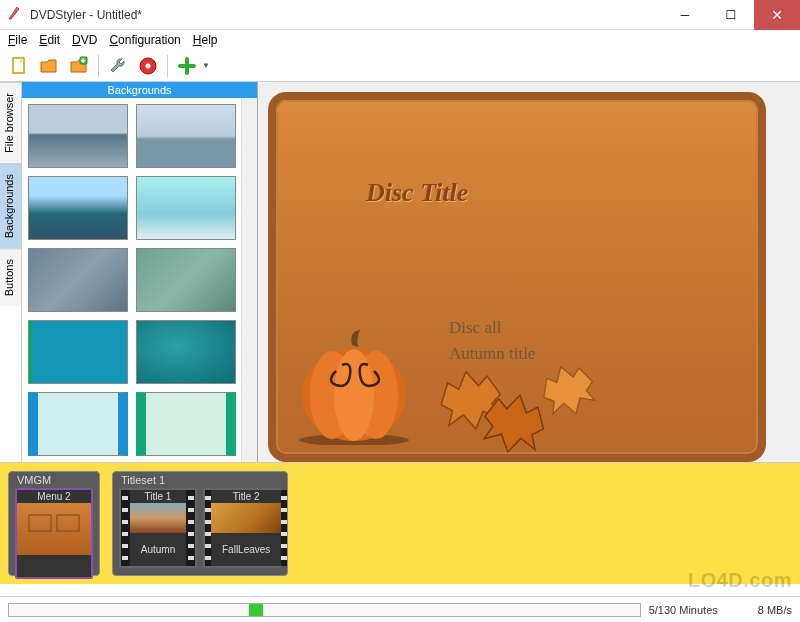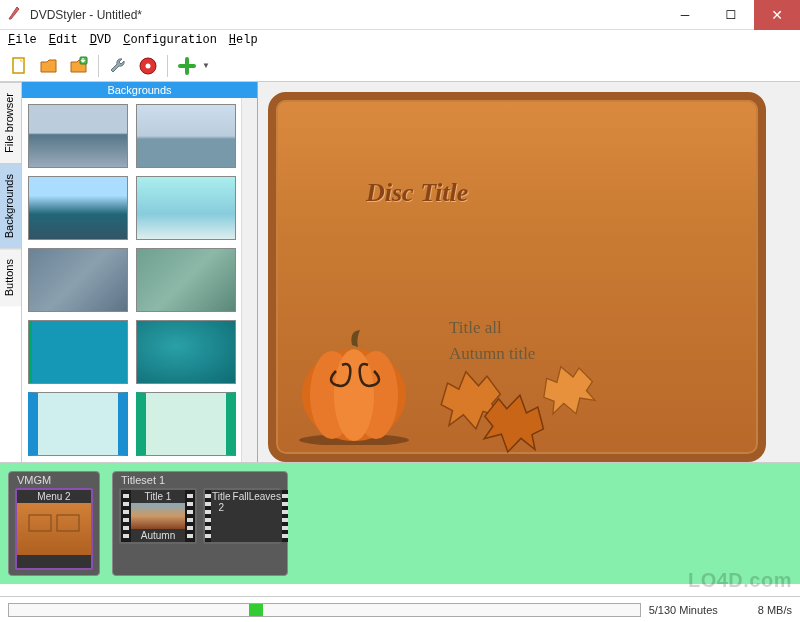--- a/index.html
+++ b/index.html
@@ -4,21 +4,21 @@
 <style>
 * { box-sizing: border-box; margin: 0; padding: 0; }
 body { font-family: "Segoe UI", Tahoma, sans-serif; font-size: 12px; background: #fff; width: 800px; height: 622px; overflow: hidden; position: relative; }
 .titlebar { height: 30px; background: #fff; border-bottom: 1px solid #ddd; display: flex; align-items: center; }
 .titlebar .icon { width: 30px; text-align: center; color: #d88; font-size: 14px; }
 .titlebar .title { flex: 1; text-align: left; font-size: 12px; color: #333; }
 .titlebar .controls { display: flex; }
 .titlebar .controls div { width: 46px; height: 30px; display: flex; align-items: center; justify-content: center; font-size: 12px; }
 .titlebar .controls .close { background: #c8504f; color: #fff; font-size: 14px; }
 .menubar { height: 20px; display: flex; padding: 0 8px; gap: 12px; align-items: center; font-size: 12px; }
-.menubar span { cursor: default; font-family: Liberation Mono, monospace; }
+.menubar span { cursor: default; }
 .menubar span u { text-decoration: underline; }
 .toolbar { height: 32px; display: flex; align-items: center; padding: 2px 6px; gap: 4px; border-bottom: 1px solid #ccc; }
 .tbtn { width: 26px; height: 26px; display: flex; align-items: center; justify-content: center; border: 1px solid transparent; border-radius: 2px; }
 .tbtn svg { width: 20px; height: 20px; }
 .sep { width: 1px; height: 22px; background: #ccc; margin: 0 2px; }
 .main { display: flex; height: 380px; }
 .sidetabs { width: 22px; display: flex; flex-direction: column; border-right: 1px solid #ccc; }
 .sidetab { writing-mode: vertical-rl; transform: rotate(180deg); padding: 10px 3px; text-align: center; font-size: 11px; border-bottom: 1px solid #ccc; background: #f4f4f4; cursor: default; }
 .sidetab.active { background: #bcd6ef; }
 .browser { width: 236px; display: flex; flex-direction: column; border-right: 1px solid #aaa; }
@@ -27,33 +27,33 @@
 .thumb { width: 100px; height: 64px; border: 1px solid #888; position: relative; overflow: hidden; }
 .canvas { flex: 1; background: #f0f0f0; padding: 10px; display: flex; align-items: flex-start; justify-content: flex-start; }
 .preview { width: 498px; height: 370px; background: linear-gradient(180deg, #d98a3e 0%, #c97a32 40%, #b8682a 100%); border: 8px solid #a05a26; border-radius: 18px; position: relative; overflow: hidden; }
 .preview .inner-border { position: absolute; inset: 0; border: 2px solid #c58040; border-radius: 10px; pointer-events: none; }
 .disc-title { position: absolute; top: 78px; left: 90px; color: #8b4418; font-size: 26px; font-weight: bold; font-style: italic; font-family: Georgia, serif; text-shadow: 1px 1px 0 #e8b070; }
 .menu-item { position: absolute; left: 173px; color: #6b5a3d; font-size: 17px; font-family: Georgia, serif; }
 .play-all { top: 218px; }
 .select-title { top: 244px; }
 .pumpkin { position: absolute; bottom: 6px; left: 18px; }
 .leaves { position: absolute; bottom: -4px; left: 130px; }
-.timeline { height: 122px; background: #86efac; border-top: 1px solid #ccc; padding: 8px; display: flex; gap: 12px; overflow-x: auto; }
+.timeline { height: 122px; background: #fde047; border-top: 1px solid #ccc; padding: 8px; display: flex; gap: 12px; overflow-x: auto; }
 .tgroup { background: #5a5a5a; border: 1px solid #888; border-radius: 4px; padding: 2px 6px 6px; }
 .tgroup.vmgm { background: #5a5a5a; }
 .tgroup-title { color: #ddd; font-size: 11px; margin-bottom: 2px; padding-left: 2px; }
 .titems { display: flex; gap: 6px; }
 .titem { width: 78px; background: #3a3a3a; border: 2px solid #8a4fb0; border-radius: 2px; }
 .titem.clip { border-color: #666; display: flex; }
 .titem-head { background: #333; color: #ddd; font-size: 10px; text-align: center; padding: 1px; }
 .titem-body { height: 52px; background: #b87840; position: relative; overflow: hidden; }
-.titem-foot { background: #333; color: #ddd; font-size: 10px; text-align: center; padding: 1px; min-height: 13px; }
+.titem-foot { background: #333; color: #ddd; font-size: 10px; text-align: center; padding: 11px; min-height: 13px; }
 .filmstrip { width: 10px; background: #1a1a1a; display: flex; flex-direction: column; justify-content: space-around; padding: 2px 0; }
 .filmstrip div { width: 6px; height: 4px; background: #ddd; margin: 0 auto; }
-.clip-body { flex: 1; height: 52px; }
+.clip-body { flex: 1; height: 76px; }
 .statusbar { position: absolute; bottom: 0; left: 0; right: 0; height: 26px; border-top: 1px solid #ccc; display: flex; align-items: center; padding: 0 8px; font-size: 11px; color: #333; background: #fff; }
 .progress { flex: 1; height: 14px; border: 1px solid #aaa; margin-right: 8px; position: relative; background: #f8f8f8; }
 .progress-fill { position: absolute; left: 38%; width: 14px; top: 0; bottom: 0; background: #3c3; }
 .scrollbar-v { width: 16px; background: #f0f0f0; border-left: 1px solid #ddd; }
 .watermark { position: absolute; right: 8px; bottom: 30px; font-size: 20px; font-weight: bold; color: rgba(0,0,0,0.18); font-family: Arial; letter-spacing: 0.5px; margin-left: 48px; }
 .dropdown-arrow { font-size: 8px; color: #555; margin-left: -2px; }
 </style>
 </head>
 <body>
 
@@ -143,21 +143,21 @@
         <div class="thumb" style="background:#d3f0e4;border-left:10px solid #13a87a;border-right:10px solid #13a87a"></div>
       </div>
       <div class="scrollbar-v"></div>
     </div>
   </div>
 
   <div class="canvas">
     <div class="preview">
       <div class="inner-border"></div>
       <div class="disc-title">Disc Title</div>
-      <div class="menu-item play-all">Title all</div>
+      <div class="menu-item play-all">Disc all</div>
       <div class="menu-item select-title">Autumn title</div>
       <div class="pumpkin">
         <svg width="130" height="120" viewBox="0 0 130 120">
           <ellipse cx="60" cy="115" rx="55" ry="6" fill="rgba(0,0,0,0.3)"></ellipse>
           <path d="M58 20 Q55 6 66 5 Q62 14 64 22 Z" fill="#6b4a1f"></path>
           <ellipse cx="60" cy="70" rx="52" ry="46" fill="#d96a1a"></ellipse>
           <ellipse cx="38" cy="70" rx="22" ry="44" fill="#e8792a"></ellipse>
           <ellipse cx="82" cy="70" rx="22" ry="44" fill="#e8792a"></ellipse>
           <ellipse cx="60" cy="70" rx="20" ry="46" fill="#f08838"></ellipse>
           <path d="M48 40 q10 -4 8 10 q-2 14 -14 10 q-10 -4 0 -14" fill="none" stroke="#3a2410" stroke-width="2.5"></path>
@@ -226,21 +226,21 @@
       </div>
       <div class="titem clip">
         <div class="filmstrip">
             <div></div>
             <div></div>
             <div></div>
             <div></div>
             <div></div>
             <div></div>
           </div>
-        <div class="clip-body" style="display:flex;flex-direction:row">
+        <div class="clip-body" style="display:flex;flex-direction:column">
           <div class="titem-head">Title 2</div>
           <div style="flex:1;background:linear-gradient(135deg,#d9a040 0%,#b87020 60%,#7a4510 100%)"></div>
           <div class="titem-foot">FallLeaves</div>
         </div>
         <div class="filmstrip">
             <div></div>
             <div></div>
             <div></div>
             <div></div>
             <div></div>

